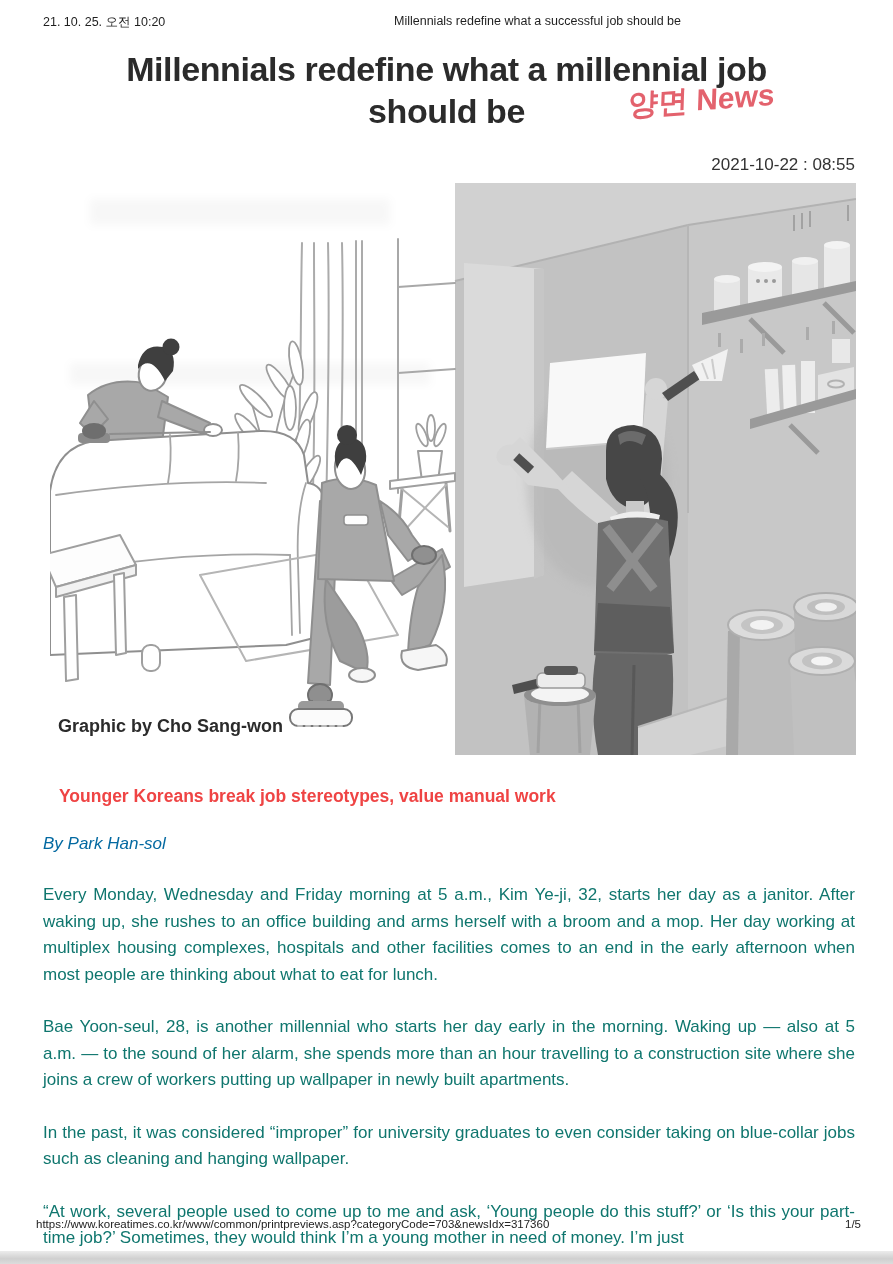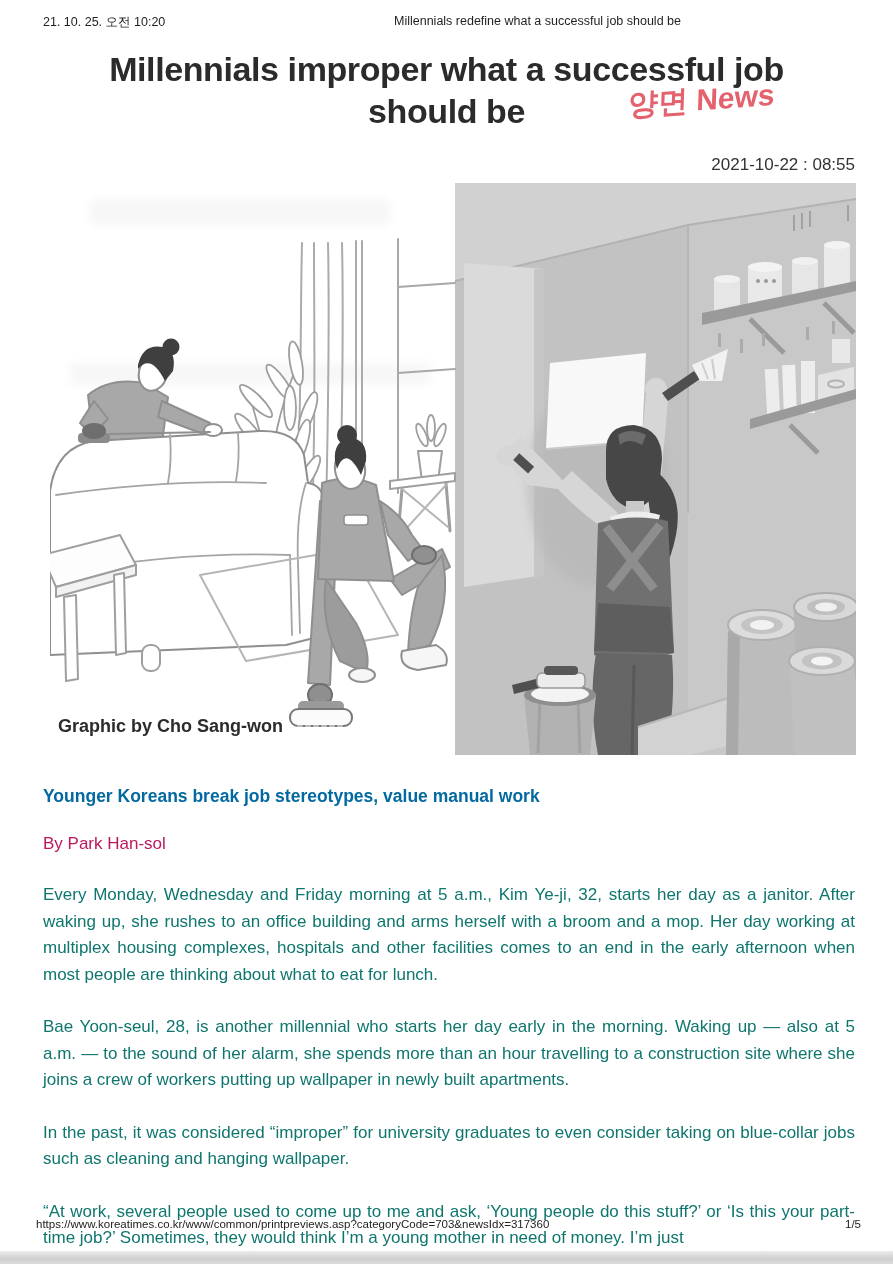--- a/index.html
+++ b/index.html
@@ -15,39 +15,39 @@
     font-size:34px;line-height:42px;font-weight:bold;color:#2b2b2b;letter-spacing:-0.4px;}
   .annotation{position:absolute;top:84px;left:628px;font-size:30px;line-height:32px;
     transform:rotate(-4deg) skewX(-6deg);white-space:nowrap;font-weight:bold;opacity:.9;}
   .pub-date{position:absolute;top:155px;right:38px;font-size:17px;color:#333;text-align:center;}
   
   .figure{position:absolute;top:183px;left:50px;width:806px;height:572px;margin:0;}
   .figure svg{display:block;}
   .fig-caption{position:absolute;left:8px;top:533px;font-size:18px;font-weight:bold;color:#2b2b2b;}
   
   .body-copy{position:absolute;top:786px;left:43px;width:812px;}
-  .subhead{font-size:17.5px;font-weight:bold;color:#0369a1;margin:0 0 27px 0;}
-  .byline{font-size:17px;margin:0 0 28px 0;color:#be185d;}
+  .subhead{font-size:17.5px;font-weight:bold;color:#ef4444;margin:0 0 27px 16px;}
+  .byline{font-size:17px;margin:0 0 28px 0;color:#0369a1;font-style:italic;}
   .body-copy p{font-size:17px;line-height:26.5px;text-align:justify;margin:0 0 26px 0;color:#0f766e;}
   
   .ftr-url{position:absolute;left:36px;top:1218px;font-size:11.5px;color:#222;}
   .ftr-page{position:absolute;right:32px;top:1218px;font-size:11.5px;color:#222;}
   .scan-strip{position:absolute;left:0;right:0;bottom:0;height:13px;
     background:linear-gradient(to bottom,#ececec,#cfcfcf 60%,#dcdcdc);}
 </style>
 </head>
 <body>
 
 <div class="page">
 
   <div class="hdr-date">21. 10. 25. 오전 10:20</div>
   <div class="hdr-doc-title">Millennials redefine what a successful job should be</div>
 
   <h1 class="headline">
-    <div>Millennials improper what a successful job</div>
+    <div>Millennials redefine what a millennial job</div>
     <div>should be</div>
   </h1>
   <div class="annotation" style="color:#e0525e;">양면 News</div>
 
   <div class="pub-date">2021-10-22 : 08:55</div>
 
   <div class="figure">
     <svg width="806" height="572" viewBox="0 0 806 572">
       <defs>
         <filter id="soft" x="-20%" y="-20%" width="140%" height="140%">

